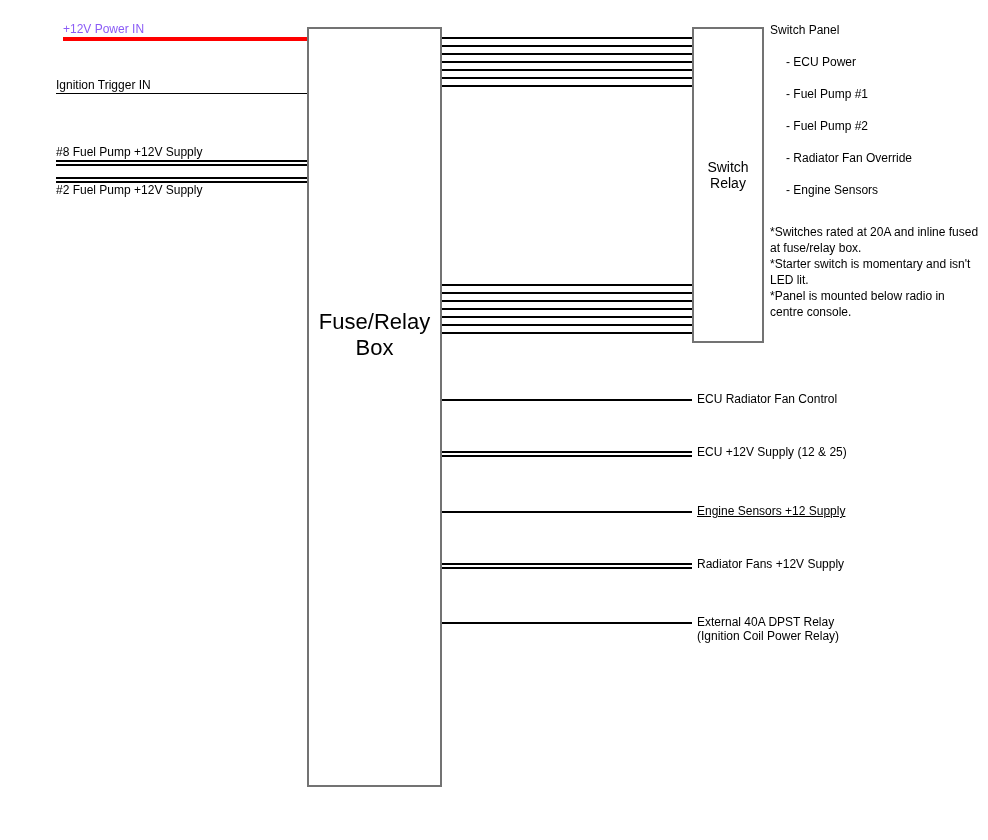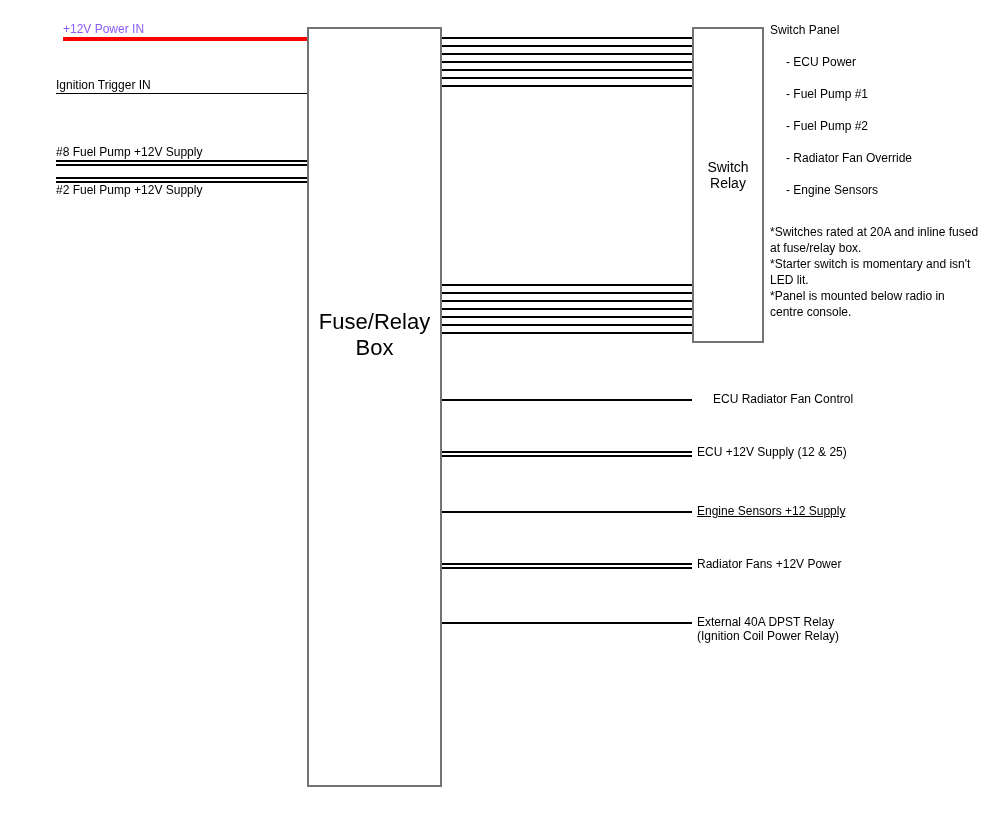--- a/index.html
+++ b/index.html
@@ -65,32 +65,32 @@
     <div class="line" style="left:0;top:0;width:250px;"></div>
     <div class="line" style="left:0;top:8px;width:250px;"></div>
     <div class="line" style="left:0;top:16px;width:250px;"></div>
     <div class="line" style="left:0;top:24px;width:250px;"></div>
     <div class="line" style="left:0;top:32px;width:250px;"></div>
     <div class="line" style="left:0;top:40px;width:250px;"></div>
     <div class="line" style="left:0;top:48px;width:250px;"></div>
   </div>
 
   <div class="line" style="left:442px;top:399px;width:250px;"></div>
-  <div class="label" style="left:697px;top:392px;margin-left:16px;">ECU Radiator Fan Control</div>
+  <div class="label" style="left:697px;top:392px;">ECU Radiator Fan Control</div>
 
   <div class="line" style="left:442px;top:451px;width:250px;"></div>
   <div class="line" style="left:442px;top:455px;width:250px;"></div>
   <div class="label" style="left:697px;top:445px;">ECU +12V Supply (12 &amp; 25)</div>
 
   <div class="line" style="left:442px;top:511px;width:250px;"></div>
   <div class="label" style="left:697px;top:504px;text-decoration:underline;">Engine Sensors +12 Supply</div>
 
   <div class="line" style="left:442px;top:563px;width:250px;"></div>
   <div class="line" style="left:442px;top:567px;width:250px;"></div>
-  <div class="label" style="left:697px;top:557px;">Radiator Fans +12V Power</div>
+  <div class="label" style="left:697px;top:557px;">Radiator Fans +12V Supply</div>
 
   <div class="line" style="left:442px;top:622px;width:250px;"></div>
   <div class="label" style="left:697px;top:615px;">
     <span>External 40A DPST Relay</span><br>
     <span>(Ignition Coil Power Relay)</span>
   </div>
 
   <div class="notes" style="left:770px;top:22px;width:210px;">
     <div style="font-size:12px;">Switch Panel</div>
     <ul>

